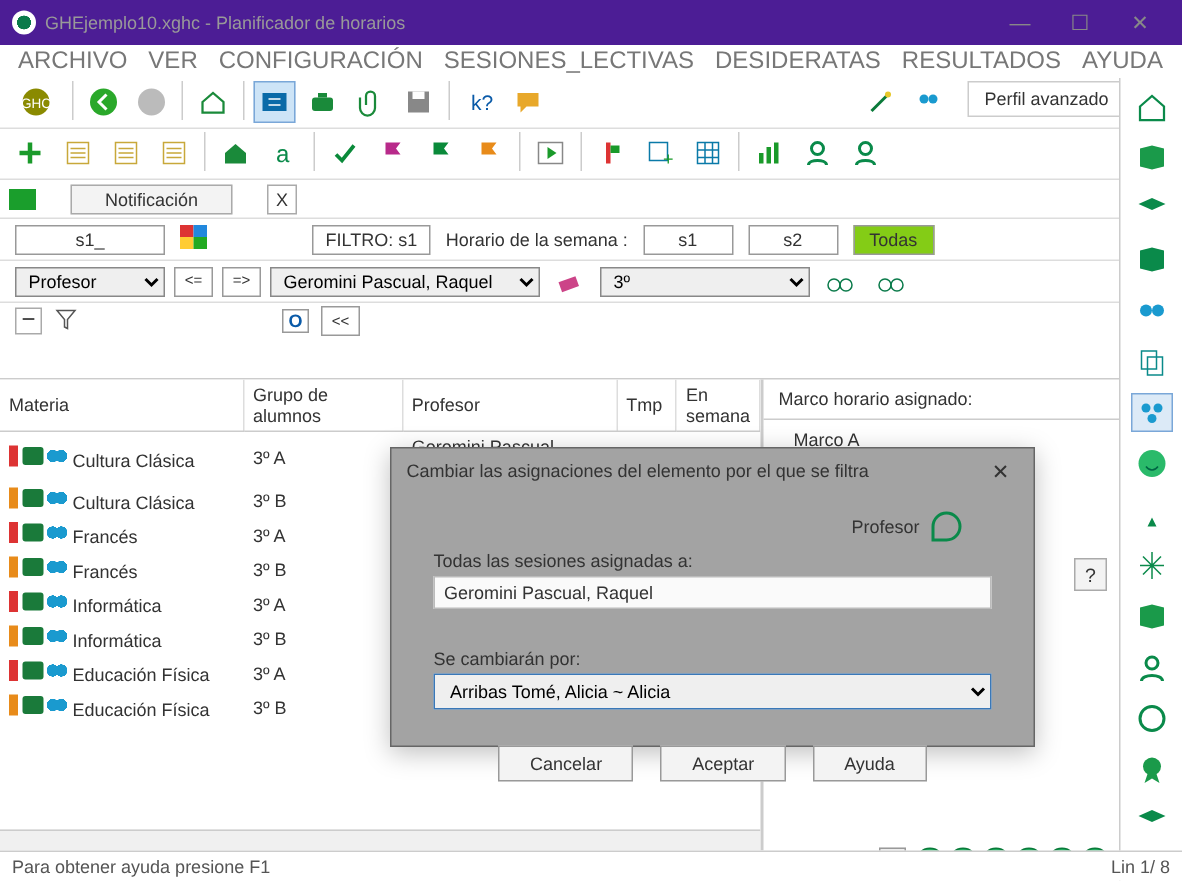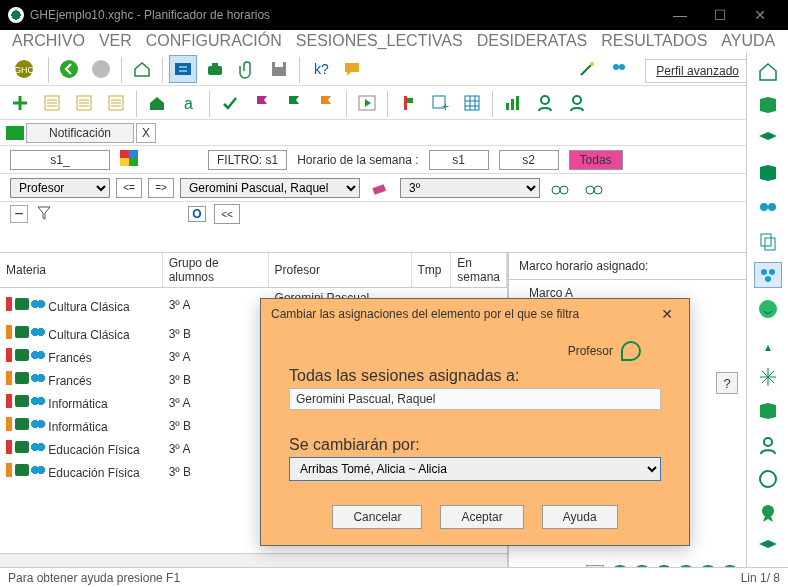--- a/index.html
+++ b/index.html
@@ -1,49 +1,49 @@
 <!DOCTYPE html>
 <html><head>
 <meta charset="utf-8">
 <style>
   * { box-sizing: border-box; margin: 0; padding: 0; }
   body { font-family: "Segoe UI", Arial, sans-serif; font-size: 12px; color: #333; background: #fff; width: 788px; height: 587px; overflow: hidden; position: relative; }
   
   
-  .titlebar { height: 30px; background: #000000; display: flex; align-items: center; padding: 0 8px; }
+  .titlebar { height: 30px; background: #4c1d95; display: flex; align-items: center; padding: 0 8px; }
   .titlebar .app-icon { width: 16px; height: 16px; background: radial-gradient(circle,#0a7a4a 40%,#fff 42%); border-radius:50%; margin-right: 6px; }
   .titlebar .title { color: #999; font-size: 12px; flex: 1; }
   .titlebar .winbtn { width: 40px; height: 28px; display:flex; align-items:center; justify-content:center; color:#888; font-size:14px; }
   
   
   .menubar { height: 22px; display: flex; align-items: center; gap: 14px; padding: 0 12px; color: #777; font-size: 16px; }
   .menubar span { cursor: default; }
   
   
-  .toolbar { height: 34px; display: flex; align-items: flex-end; gap: 4px; padding: 2px 6px; border-bottom: 1px solid #ddd; text-decoration: underline; }
+  .toolbar { height: 34px; display: flex; align-items: flex-start; gap: 4px; padding: 2px 6px; border-bottom: 1px solid #ddd; }
   .tbtn { width: 28px; height: 28px; display:flex; align-items:center; justify-content:center; border:1px solid transparent; font-size:16px;}
   .tbtn.sel { border:1px solid #7aa7d8; background:#cde4f7; }
   .tbtn.big { width:36px; }
   .tsep { width:1px; height:26px; background:#ccc; margin:0 2px;}
   .perfil { margin-left: 8px; padding: 4px 10px; border:1px solid #ccc; color:#333; font-size:12px; display:flex; align-items:center; gap:6px;}
   
   
   .ic { width:20px; height:20px; display:inline-block; }
   
   
-  .notifbar { height: 26px; border-bottom:1px solid #ddd; display:flex; align-items:center; padding:0 6px; gap:2px;}
+  .notifbar { height: 26px; border-bottom:1px solid #ddd; display:flex; align-items:center; padding:0 6px; gap:23px;}
   .notif-flag { width:18px; height:14px; background:#1a9e2c; }
   .notif-btn { border:1px solid #aaa; padding:2px 22px; font-size:12px; background:#f3f3f3;}
   .notif-x { border:1px solid #aaa; width:20px; height:20px; display:flex; align-items:center; justify-content:center;}
   
   
   .filterrow { height: 28px; display:flex; align-items:center; gap:10px; padding:0 10px; border-bottom:1px solid #ddd;}
   .txtcell { border:1px solid #999; padding:2px 8px; min-width:60px; text-align:center; background:#fff;}
   .label { color:#333; }
-  .sbtn { border:1px solid #999; padding:2px 10px; background:#ec4899; }
+  .sbtn { border:1px solid #999; padding:2px 10px; background:#84cc16; }
   
   
   .comborow { height:28px; display:flex; align-items:center; gap:6px; padding:0 10px; border-bottom:1px solid #ddd;}
   select.combo { border:1px solid #888; padding:1px 4px; font-size:12px; height:20px;}
   .navbtn { border:1px solid #999; width:26px; height:20px; font-size:10px; display:flex; align-items:center; justify-content:center;}
   
   
   .statsrow { height:24px; display:flex; align-items:center; gap:8px; padding:0 10px; color:#333;}
   .statsrow .ico-o { border:1px solid #999; width:18px; height:16px; display:flex;align-items:center;justify-content:center; color:#0a5aa8; font-weight:bold;}
   
@@ -71,27 +71,27 @@
   
   .vside { position:absolute; top:52px; bottom:0; right:0; width:42px; border-left:1px solid #ccc; background:#fff; display:flex; flex-direction:column; align-items:center; gap:8px; padding-top:6px;}
   .vbtn { width:28px; height:26px; display:flex; align-items:center; justify-content:center; font-size:18px; color:#0a7a4a;}
   .vbtn.sel { border:1px solid #7aa7d8; background:#dceaf7;}
   
   
   .status { position:absolute; bottom:0; left:0; right:0; height:20px; border-top:1px solid #ccc; display:flex; align-items:center; padding:0 8px; color:#555; background:#fff;}
   .status .sp { flex:1;}
   
   
-  .modal { position:absolute; left:260px; top:298px; width:430px; height:248px; background:#fdba74; border:1px solid #666; box-shadow:0 4px 16px rgba(0,0,0,0.25);}
+  .modal { position:absolute; left:260px; top:298px; width:430px; height:200px; background:#a3a3a3; border:1px solid #666; box-shadow:0 4px 16px rgba(0,0,0,0.25);}
   .modal .mtitle { height:30px; display:flex; align-items:center; padding:0 10px; color:#333; font-size:12px;}
   .modal .mclose { margin-left:auto; font-size:14px; width:24px; text-align:center;}
   .modal .mbody { padding: 12px 28px; color:#333;}
   .modal .mhead { display:flex; align-items:center; justify-content:flex-end; gap:8px; padding-right:20px; margin-bottom:6px;}
   .modal .prof-ic { width:20px; height:20px; border:2px solid #0a8a4a; border-radius:50% 50% 50% 0; }
-  .modal .lbl { margin: 6px 0 3px; font-size:16px;}
+  .modal .lbl { margin: 6px 0 3px; font-size:12px;}
   .modal .ro { border:1px solid #bbb; padding:3px 6px; background:#fafafa; width:100%;}
   .modal select { border:1px solid #3a78b8; padding:3px 6px; width:100%; font-size:12px;}
   .modal .mbtns { display:flex; justify-content:center; gap:18px; margin-top:24px;}
   .modal .mbtn { border:1px solid #999; padding:4px 20px; background:#f3f3f3; font-size:12px;}
 </style>
 </head>
 <body>
 
 <div class="titlebar">
   <span class="app-icon"></span>

